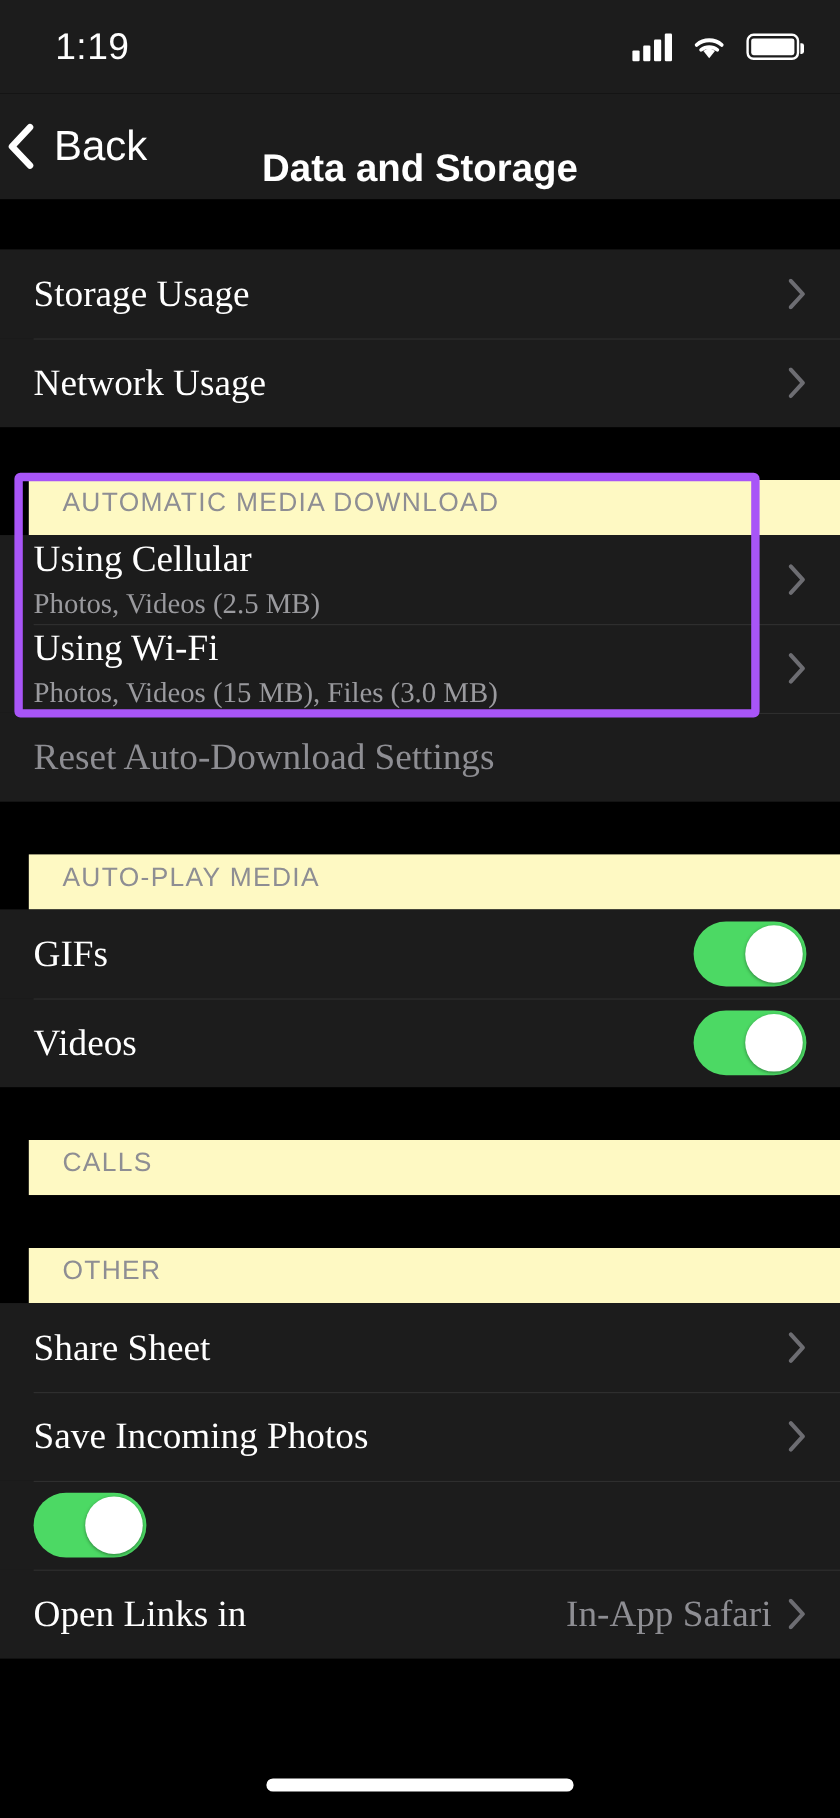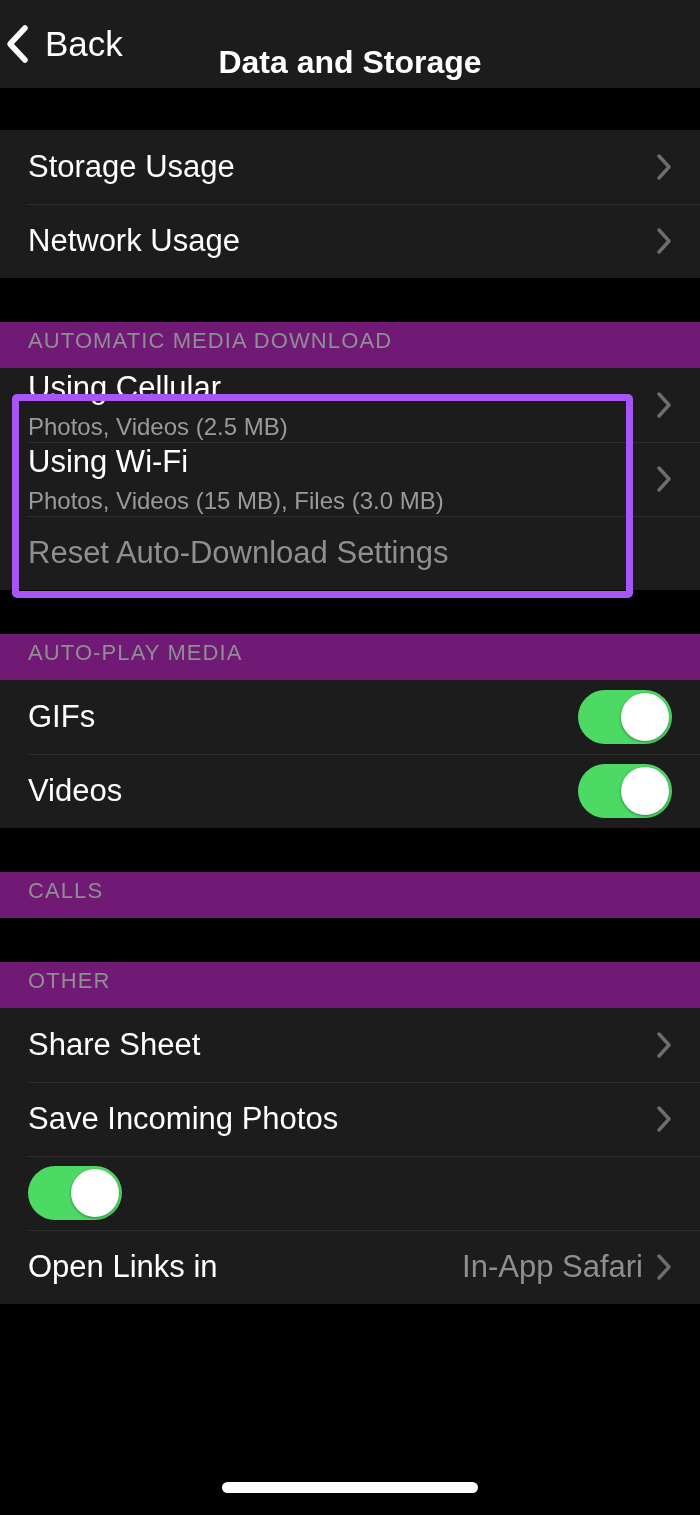--- a/index.html
+++ b/index.html
@@ -45,28 +45,28 @@
     padding-left:5px; cursor:pointer; }
   .back-chevron { width:26px; height:40px; }
   .back-label { color:#fff; font-size:35px; }
   .nav-title { position:absolute; left:0; right:0; text-align:center;
     color:#fff; font-size:32px; font-weight:bold; pointer-events:none;margin-top:36px; }
 
   
   .gap { background:#000; }
   .group { background:#1c1c1c; }
   .sec-header {
-    background:#701a75; color:#8e8e93;
+    background:#fef9c3; color:#8e8e93;
     font-size:22px; letter-spacing:1.1px;
-    padding:0 0 14px 28px; display:flex; align-items:flex-end;
+    padding:0 0 14px 28px; display:flex; align-items:flex-end;margin-left:24px;
   }
   .row {
     position:relative; background:#1c1c1c;
     display:flex; align-items:center; justify-content:space-between;
-    padding:0 28px 0 28px; min-height:74px;
+    padding:0 28px 0 28px; min-height:74px;font-family:Liberation Serif, serif;
   }
   .row + .row::before {
     content:""; position:absolute; left:28px; right:0; top:0;
     height:1px; background:#2e2e2e;
   }
   .row-main { display:flex; flex-direction:column; justify-content:center; gap:7px; }
   .row-title { color:#fff; font-size:31px; }
   .row-title.disabled { color:#8e8e93; }
   .row-sub { color:#9a9a9e; font-size:24px; }
   .row-right { display:flex; align-items:center; gap:14px; }
@@ -91,20 +91,41 @@
   .home-indicator {
     position:absolute; bottom:22px; left:50%; transform:translateX(-50%);
     width:256px; height:11px; background:#fff; border-radius:6px; z-index:6;
   }
 </style>
 </head>
 <body>
 
 <div class="phone">
 
+  <div class="statusbar">
+    <div class="clock">1:19</div>
+    <div class="status-icons">
+      <div class="signal">
+        <i></i>
+          <i></i>
+          <i></i>
+          <i></i>
+      </div>
+      <div class="wifi">
+        <svg width="30" height="22" viewBox="0 0 30 22">
+          <path d="M15 20.5 L10.2 14.4 a7.7 7.7 0 0 1 9.6 0 Z" fill="#fff"></path>
+          <path d="M4.6 9.4 a16 16 0 0 1 20.8 0" stroke="#fff" stroke-width="3.2" fill="none" stroke-linecap="round"></path>
+          <path d="M8.2 13.6 a11 11 0 0 1 13.6 0" stroke="#fff" stroke-width="3" fill="none" stroke-linecap="round"></path>
+        </svg>
+      </div>
+      <div class="battery">
+        <div class="fill"></div>
+      </div>
+    </div>
+  </div>
 
   <div class="navbar">
     <div class="back-btn">
       <svg class="back-chevron" viewBox="0 0 26 40">
         <polyline points="20,4 5,20 20,36" fill="none" stroke="#fff" stroke-width="5.5" stroke-linecap="round" stroke-linejoin="round"></polyline>
       </svg>
       <span class="back-label">Back</span>
     </div>
     <div class="nav-title">Data and Storage</div>
   </div>

